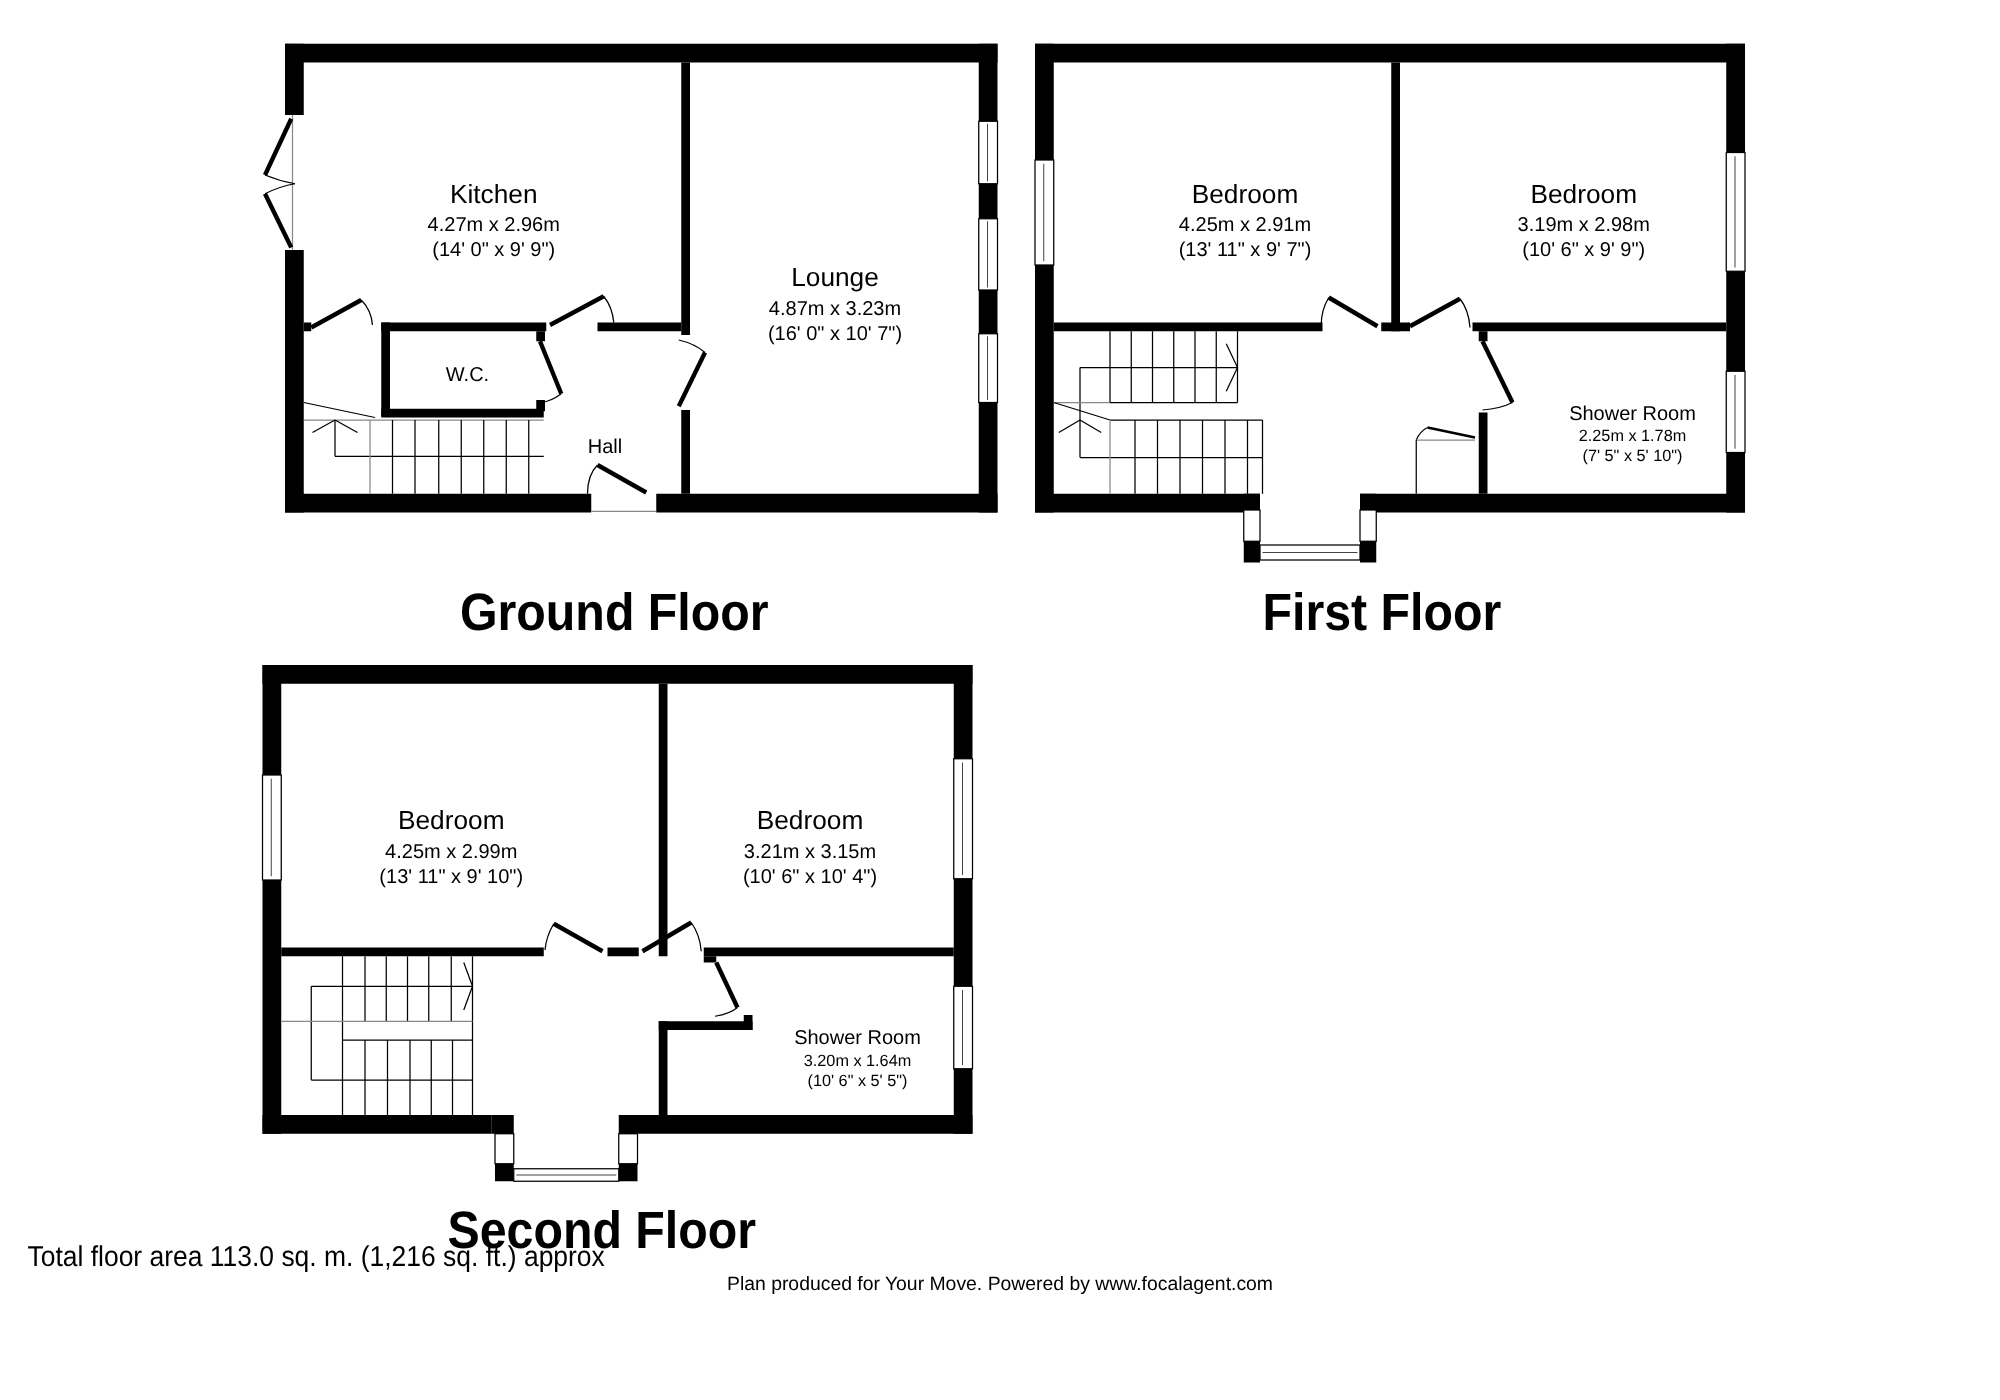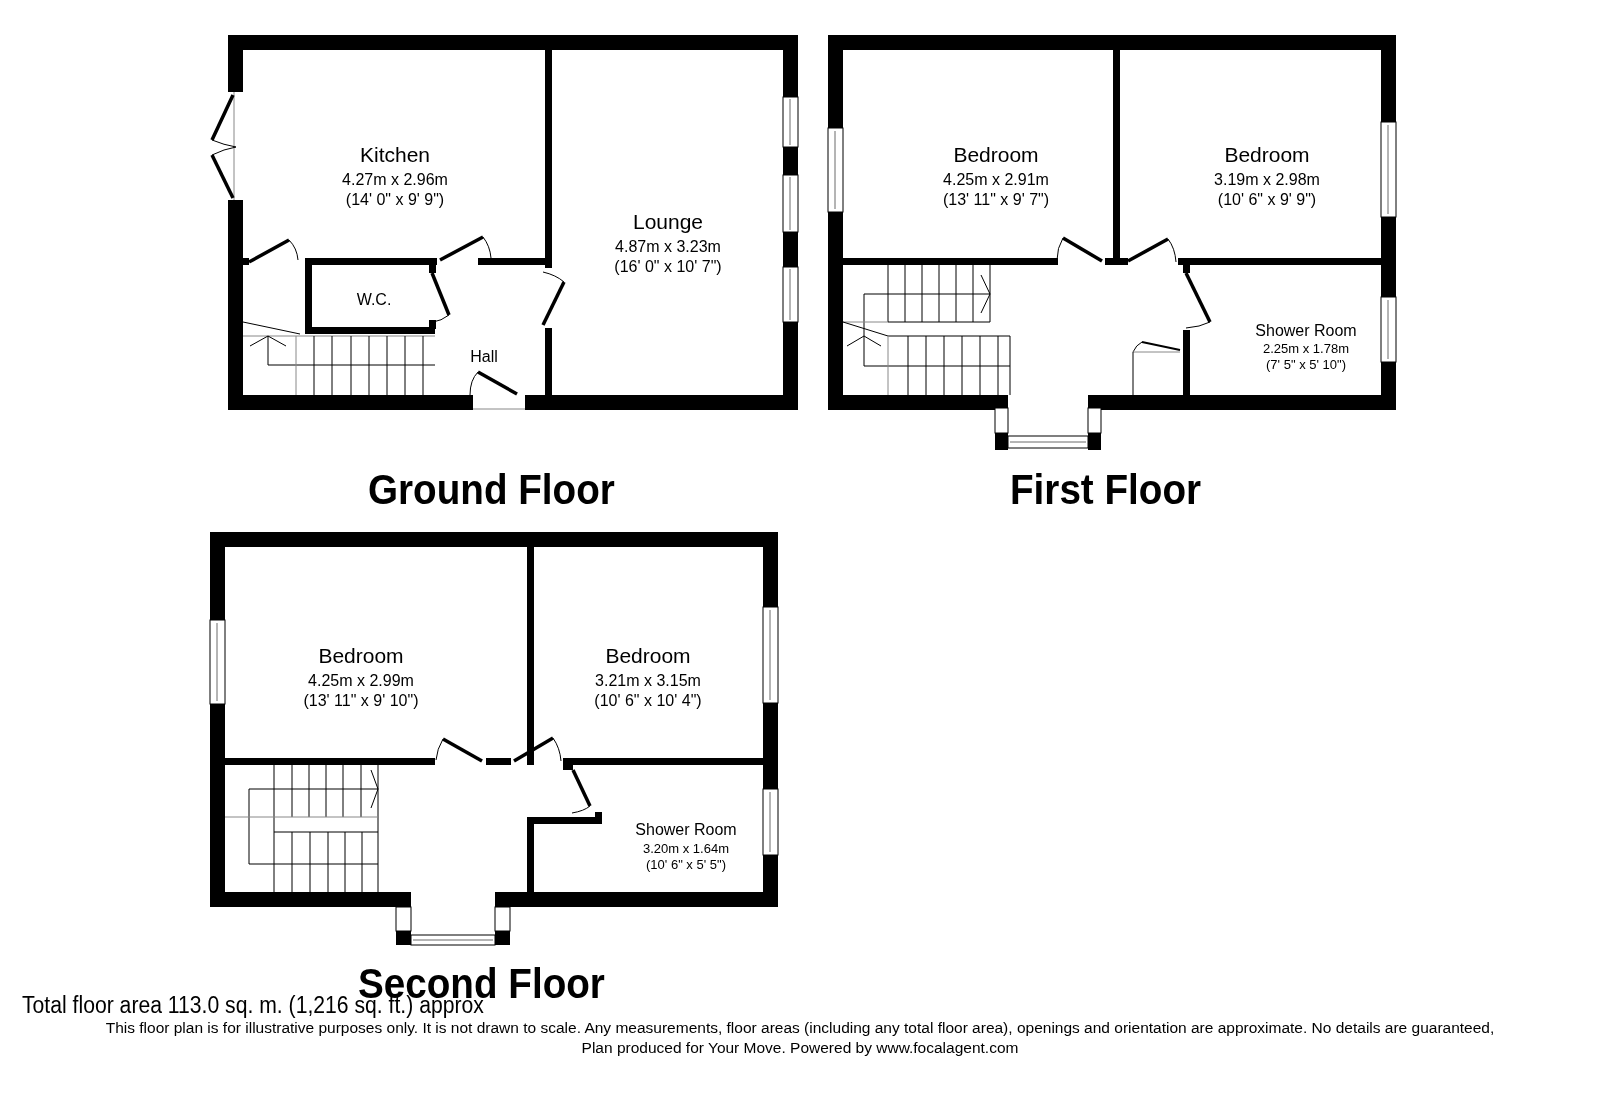--- a/index.html
+++ b/index.html
@@ -276,15 +276,14 @@
     </g>
   </g>
 </svg>
 
 <div class="floor-title" style="left:368px; top:466px;">Ground Floor</div>
 <div class="floor-title" style="left:1010px; top:466px;">First Floor</div>
 <div class="floor-title" style="left:358px; top:960px;">Second Floor</div>
 
 <div class="total">Total floor area 113.0 sq. m. (1,216 sq. ft.) approx</div>
 <div class="disclaimer">
-  <div>This floor plan is for illustrative purposes only. It is not drawn to scale. Any measurements, floor areas (including any total floor area), openings and orientation are approximate. No details are guaranteed,</div>
   <div>Plan produced for Your Move. Powered by www.focalagent.com</div>
 </div>
 
 </body></html>

